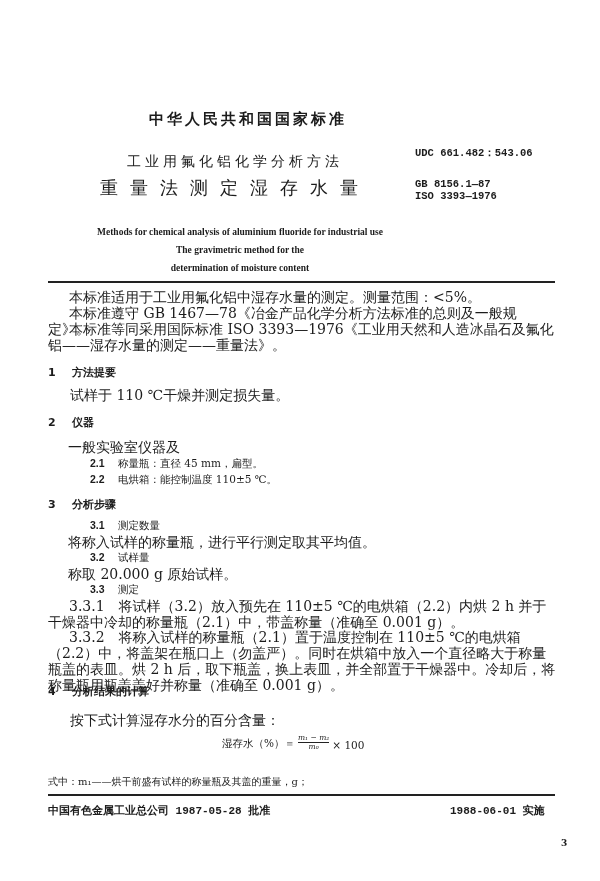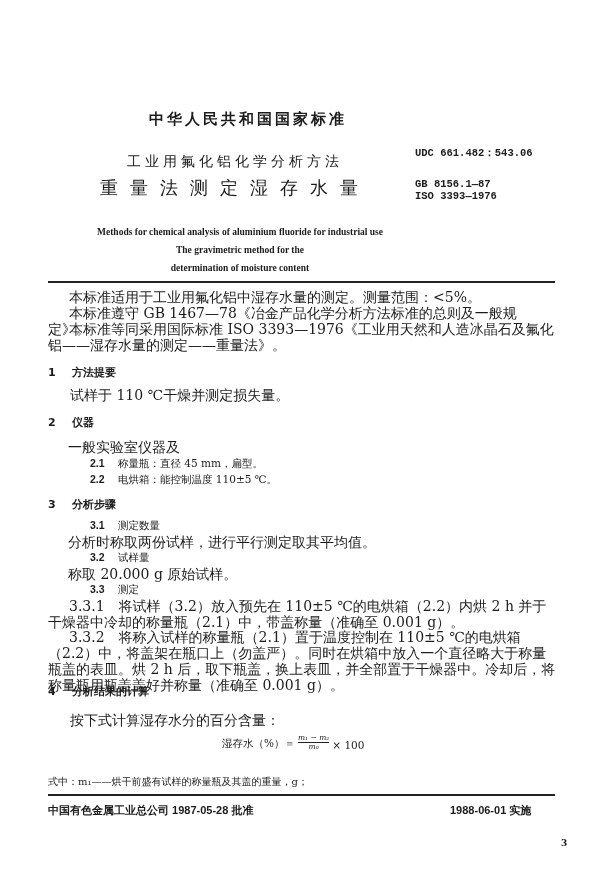--- a/index.html
+++ b/index.html
@@ -43,21 +43,21 @@
     position: absolute; left: 68px; font-size: 10.5px;
   }
   .sub .num { display: inline-block; width: 28px; font-family: "Liberation Sans", sans-serif; font-weight: bold; margin-left: 32px; }
   .formula {
     position: absolute; left: 222px; top: 734px; font-size: 10.5px;
     display: flex; align-items: flex-end; gap: 3px;
   }
   .frac { display: inline-flex; flex-direction: column; align-items: center; font-size: 7.5px; font-style: italic; line-height: 8px; }
   .frac .bar { border-top: 1px solid #222; width: 100%; }
   .footer {
-    position: absolute; top: 803px; font-family: Liberation Sans, sans-serif;
+    position: absolute; top: 803px; font-family: Liberation Mono, monospace;
     font-weight: bold; font-size: 11px;
   }
   .page-no { position: absolute; left: 561px; top: 838px; font-size: 9px; font-weight: bold; }
 </style>
 </head>
 <body>
 
 <div class="abs national">中华人民共和国国家标准</div>
 <div class="abs title1">工业用氟化铝化学分析方法</div>
 <div class="abs title2">重量法测定湿存水量</div>
@@ -91,21 +91,21 @@
 <div class="sub" style="top:473px; left:58px">
   <span class="num">2.2</span><span>电烘箱：能控制温度 110±5 ℃。</span>
 </div>
 
 <div class="head" style="top:497px">
   <span class="num">3</span><span>分析步骤</span>
 </div>
 <div class="sub" style="top:519px; left:58px">
   <span class="num">3.1</span><span>测定数量</span>
 </div>
-<div class="para" style="top:534px; left:68px">分析时称取两份试样，进行平行测定取其平均值。</div>
+<div class="para" style="top:534px; left:68px">将称入试样的称量瓶，进行平行测定取其平均值。</div>
 <div class="sub" style="top:551px; left:58px">
   <span class="num">3.2</span><span>试样量</span>
 </div>
 <div class="para" style="top:566px; left:68px">称取 20.000 g 原始试样。</div>
 <div class="sub" style="top:583px; left:58px">
   <span class="num">3.3</span><span>测定</span>
 </div>
 <div class="para indent" style="top:598px">3.3.1　将试样（3.2）放入预先在 110±5 ℃的电烘箱（2.2）内烘 2 h 并于干燥器中冷却的称量瓶（2.1）中，带盖称量（准确至 0.001 g）。</div>
 <div class="para indent" style="top:629px">3.3.2　将称入试样的称量瓶（2.1）置于温度控制在 110±5 ℃的电烘箱（2.2）中，将盖架在瓶口上（勿盖严）。同时在烘箱中放入一个直径略大于称量瓶盖的表皿。烘 2 h 后，取下瓶盖，换上表皿，并全部置于干燥器中。冷却后，将称量瓶用瓶盖盖好并称量（准确至 0.001 g）。</div>
 

